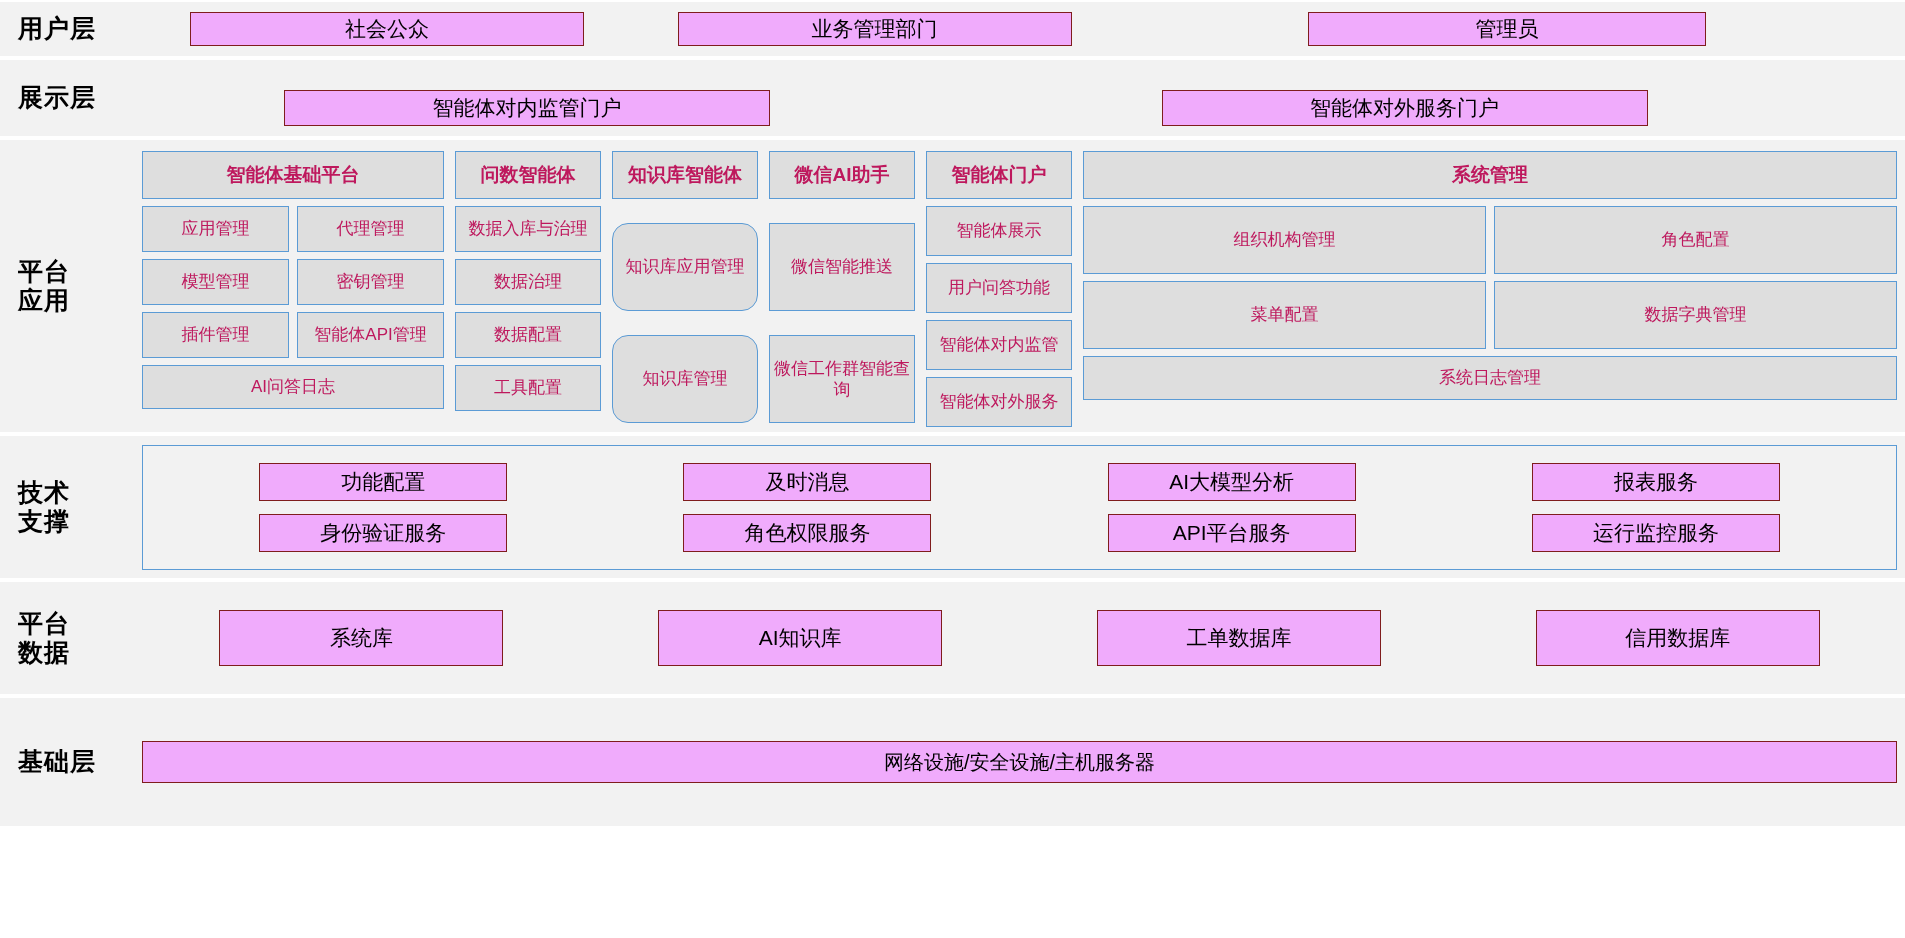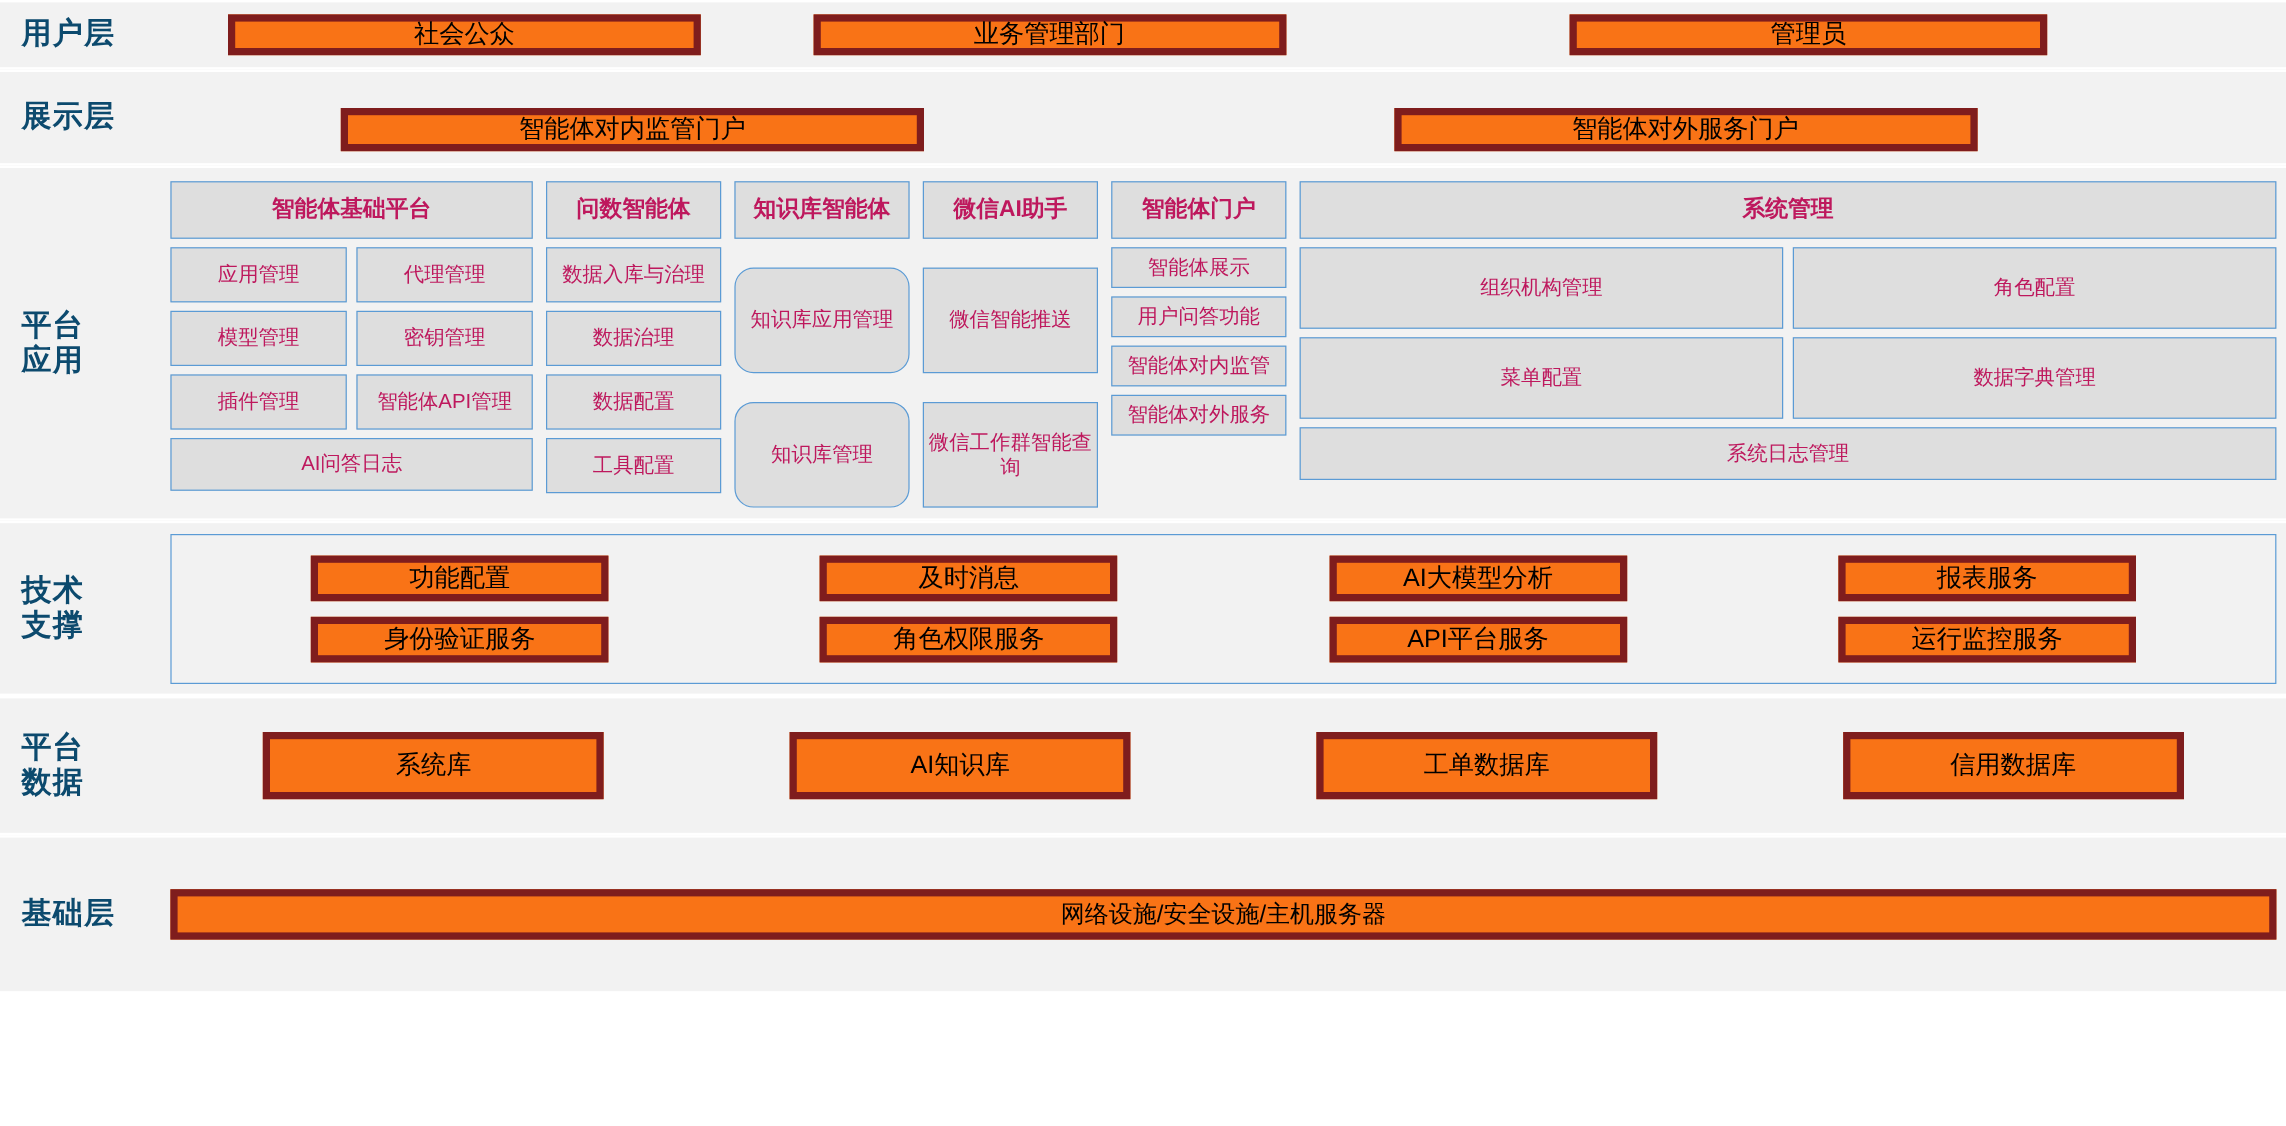--- a/index.html
+++ b/index.html
@@ -36,35 +36,35 @@
     flex: 0 0 142px;
     display: flex;
     align-items: center;
     justify-content: flex-start;
     padding-left: 18px;
     box-sizing: border-box;
     font-weight: bold;
     font-size: 25px;
     letter-spacing: 1px;
     line-height: 1.18;
-    color: #0c4a6e;
+    color: #000000;
     white-space: pre-line;
   }
   .band-body {
     flex: 1 1 auto;
     display: flex;
     align-items: center;
     box-sizing: border-box;
     position: relative;
   }
 
   
   .blue-box {
-    background: #f97316;
-    border: 6px solid #7f1d1d;
+    background: #f0abfc;
+    border: 1px solid #7f1d1d;
     color: #000000;
     display: flex;
     align-items: center;
     justify-content: center;
     text-align: center;
     font-size: 21px;
     box-sizing: border-box;
     line-height: 1.2;
   }
   
@@ -153,21 +153,21 @@
   .prow > .grey-box { flex: 1 1 0; }
 
   .pcol-basic .prow > .grey-box { height: 46px; }
   .pcol-basic .grey-box.full { height: 44px; }
 
   .pcol-shu .grey-box.item { height: 46px; }
   .pcol-kb  .grey-box.item { height: 88px; border-radius: 16px; }
   .pcol-kb  .spacer-kb { height: 10px; }
   .pcol-wx  .grey-box.item { height: 88px; }
   .pcol-wx  .spacer-wx { height: 10px; }
-  .pcol-portal .grey-box.item { height: 34px; }
+  .pcol-portal .grey-box.item { height: 50px; }
   .pcol-sys .prow > .grey-box { height: 68px; }
   .pcol-sys .grey-box.full { height: 44px; }
 
   
   #row-tech { height: 146px; }
   #row-tech .band-body { padding: 0 8px 0 0; }
   .tech-frame {
     flex: 1 1 auto;
     border: 1.4px solid #5b9bd5;
     background: #f2f2f2;

